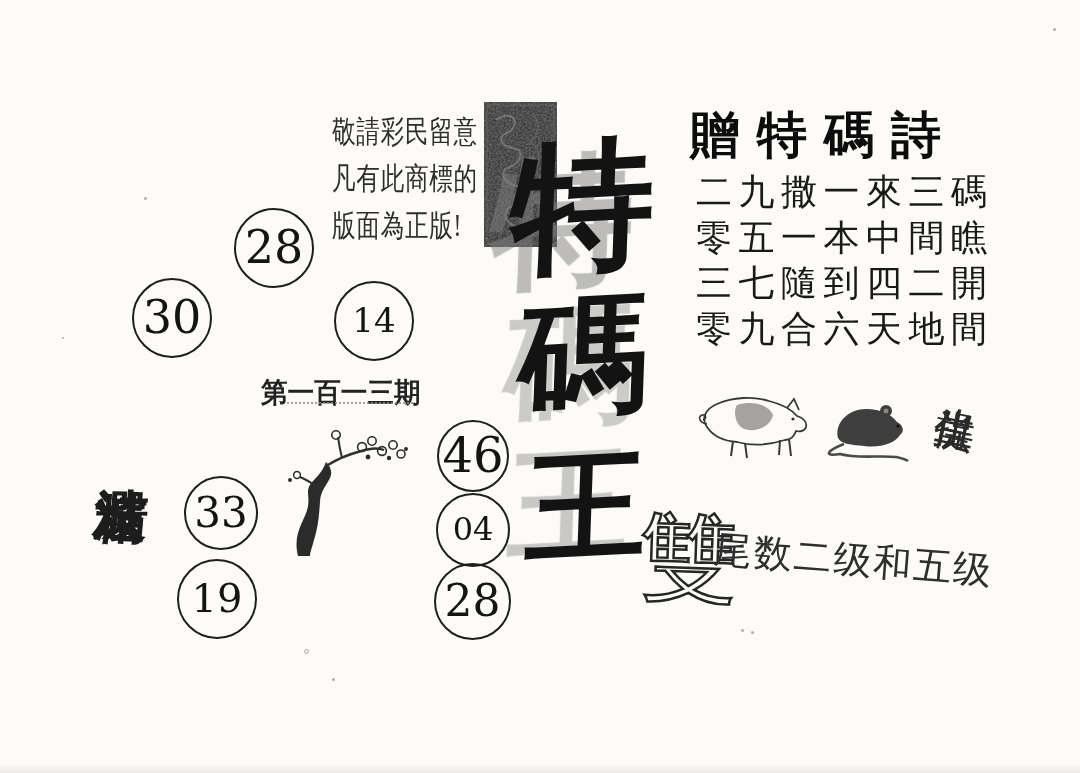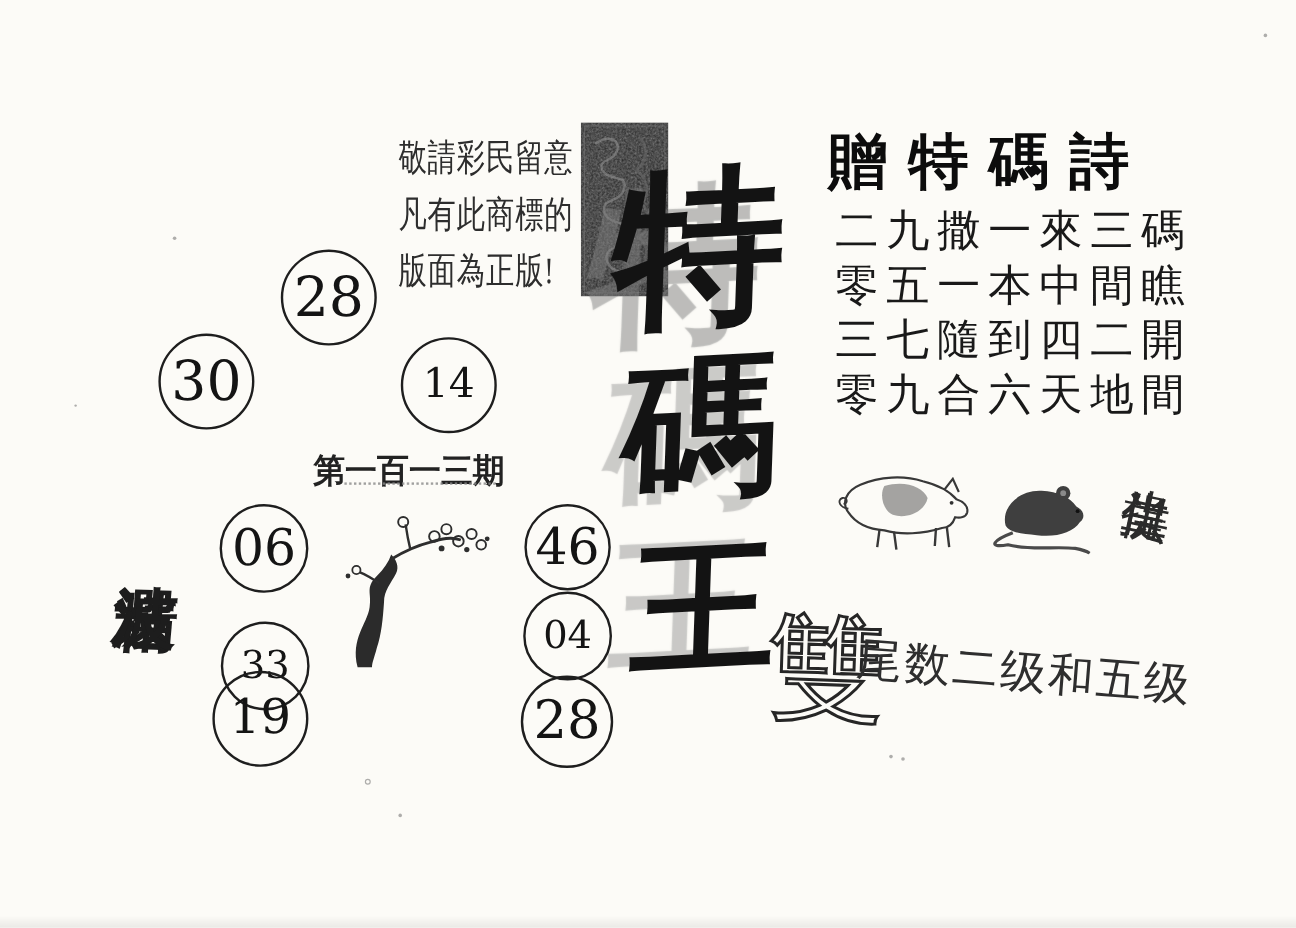--- a/index.html
+++ b/index.html
@@ -142,31 +142,28 @@
   <div class="abs poem-line pl0">二九撒一來三碼</div>
   <div class="abs poem-line pl1">零五一本中間瞧</div>
   <div class="abs poem-line pl2">三七隨到四二開</div>
   <div class="abs poem-line pl3">零九合六天地間</div>
 
   <div class="abs issue-label">第一百一三期</div>
   <div class="abs issue-underline"></div>
 
   <div class="abs picks-label">精選波</div>
 
-  <div class="abs ball" style="left:183px;top:420px;width:74px;height:74px;font-size:42px;">
-    <span>06</span>
-  </div>
-  <div class="abs ball" style="left:184px;top:518px;width:74px;height:74px;font-size:32px;text-align:center;">
+  <div class="abs ball" style="left:184px;top:476px;width:74px;height:74px;font-size:42px;text-align:center;">
     <span>33</span>
   </div>
   <div class="abs ball" style="left:177px;top:559px;width:80px;height:80px;font-size:40px;">
     <span>19</span>
   </div>
 
-  <div class="abs ball" style="left:437px;top:420px;width:72px;height:72px;font-size:42px;">
+  <div class="abs ball" style="left:437px;top:420px;width:72px;height:72px;font-size:48px;">
     <span>46</span>
   </div>
   <div class="abs ball" style="left:436px;top:493px;width:74px;height:74px;font-size:32px;">
     <span>04</span>
   </div>
   <div class="abs ball" style="left:434px;top:563px;width:77px;height:77px;font-size:44px;">
     <span>28</span>
   </div>
 
   <div class="abs" style="left:272px;top:428px;width:140px;height:130px;">

